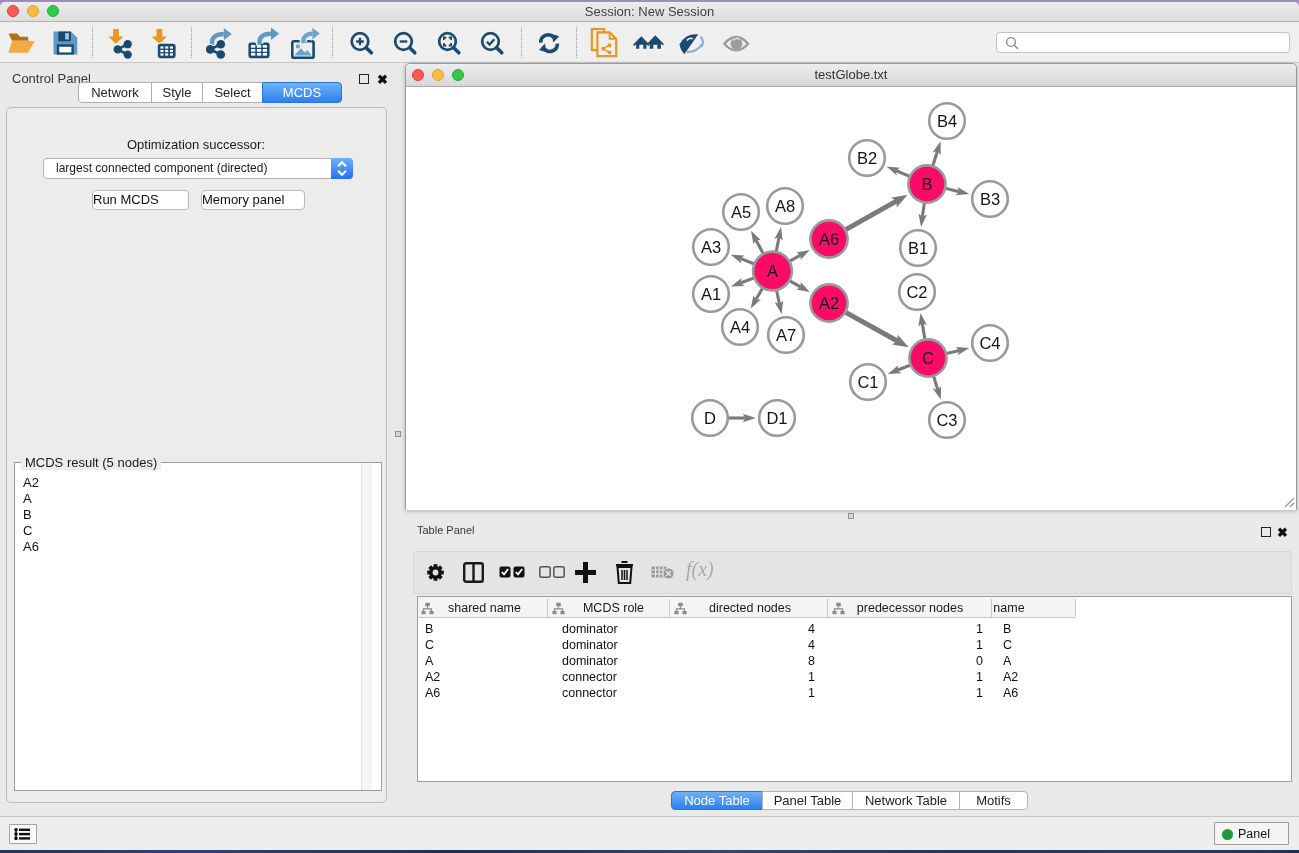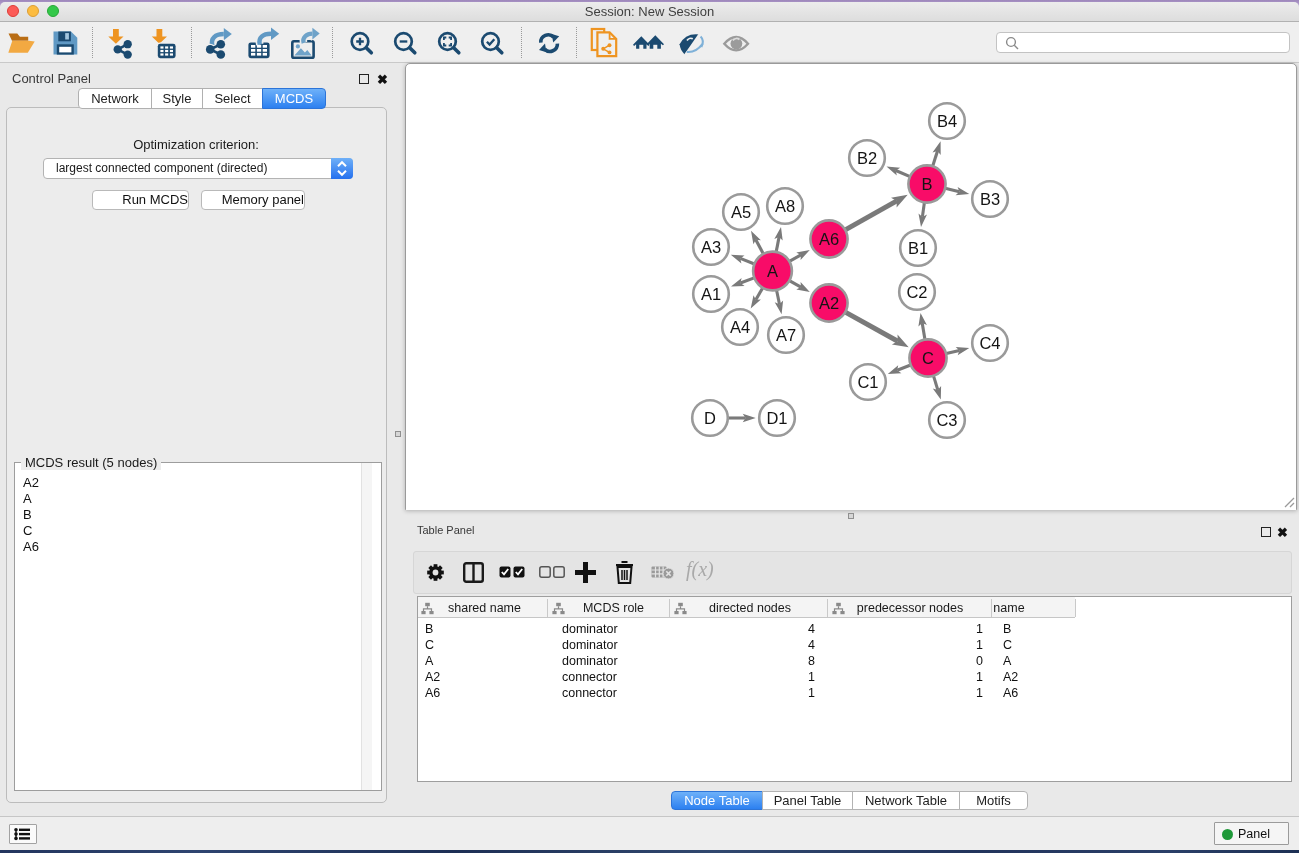--- a/index.html
+++ b/index.html
@@ -13,28 +13,28 @@
 #titlebar .t3{left:47px;background:#34c84a;border:1px solid #27a837}
 #apptitle{left:0;top:4px;width:1299px;text-align:center;font-size:13px;color:#404040;z-index:2}
 #toolbar{left:0;top:22px;width:1299px;height:41px;background:#efefef;border-bottom:1px solid #c9c9c9}
 .vsep{position:absolute;top:27px;height:31px;width:0;border-left:1px dotted #9a9a9a}
 #search{left:996px;top:32px;width:294px;height:21px;background:#fff;border:1px solid #c3c3c3;border-radius:4px}
 #search svg{position:absolute;left:8px;top:3px}
 #main{left:0;top:63px;width:1299px;height:755px;background:#e9e9e9}
 #cp-title{left:12px;top:71px;font-size:13px;color:#383838}
 .sq{position:absolute;width:10px;height:10px;border:1.6px solid #222}
 .xx{position:absolute;font-size:13px;font-weight:bold;color:#111}
-.tab{position:absolute;top:88px;height:21px;background:#fff;border:1px solid #b0b0b0;font-size:13px;color:#222;text-align:center;line-height:19px;z-index:3}
+.tab{position:absolute;top:82px;height:21px;background:#fff;border:1px solid #b0b0b0;font-size:13px;color:#222;text-align:center;line-height:19px;z-index:3}
 .tab.sel{background:linear-gradient(#6eb1f9,#2c80f0);color:#fff;border-color:#2c74d8}
 #cp-box{left:6px;top:107px;width:381px;height:696px;background:#ececec;border:1px solid #bcbcbc;border-radius:5px}
 #opt{left:0px;top:137px;width:392px;text-align:center;font-size:13px;color:#1a1a1a}
 #dd{left:43px;top:158px;width:310px;height:21px;background:#fff;border:1px solid #b3b3b3;border-radius:4px}
 #dd .txt{position:absolute;left:12px;top:2px;font-size:12px;color:#1a1a1a}
 #dd .cap{position:absolute;right:-1px;top:-1px;width:22px;height:21px;border-radius:0 4px 4px 0;background:linear-gradient(#6fb0f8,#2470ee)}
-.btn{position:absolute;top:190px;height:20px;background:#fff;border:1px solid #b9b9b9;border-radius:4px;font-size:13px;color:#111;text-align:right;line-height:18px}
+.btn{position:absolute;top:190px;height:20px;background:#fff;border:1px solid #b9b9b9;border-radius:4px;font-size:13px;color:#111;text-align:left;line-height:18px}
 #gb{left:14px;top:462px;width:368px;height:329px;border:1px solid #9d9d9d;background:#fff}
 #gb-label{left:21px;top:455px;background:#ececec;padding:0 4px;font-size:13px;color:#1a1a1a}
 #gb-scroll{left:361px;top:463px;width:11px;height:327px;background:#f5f5f5;border-left:1px solid #e2e2e2}
 .li{position:absolute;left:23px;font-size:13px;color:#111}
 #netwin{left:405px;top:63px;width:892px;height:447px;background:#fff;border:1px solid #9a9a9a;border-radius:5px 5px 0 0;box-shadow:0 1px 4px rgba(0,0,0,.25)}
 #nettitle{position:absolute;left:0;top:0;width:100%;height:23px;background:linear-gradient(#ededed,#d7d7d7);border-bottom:1px solid #a9a9a9;border-radius:5px 5px 0 0}
 #nettitle .t1{left:6px;background:#fc5b57;border:1px solid #dd3d37}
 #nettitle .t2{left:26px;background:#fcbc40;border:1px solid #dd9e33}
 #nettitle .t3{left:46px;background:#34c84a;border:1px solid #27a837}
 #nettitle .cap{position:absolute;width:100%;top:3px;text-align:center;font-size:13px;color:#333}
@@ -172,40 +172,46 @@
       <path d="M9.3 9.3 L13 13" stroke="#8a8a8a" stroke-width="1.4"></path>
     </svg>
   </div>
 <div class="abs" id="main"></div>
 <div class="abs" id="cp-title">Control Panel</div>
 <div class="sq" style="left:359px;top:74px"></div>
 <div class="xx" style="left:377px;top:72px">✖</div>
 <div class="tab" style="left:78px;width:74px;border-radius:4px 0 0 4px">Network</div>
 <div class="tab" style="left:151px;width:52px">Style</div>
 <div class="tab" style="left:202px;width:61px">Select</div>
-<div class="tab sel" style="left:262px;width:64px;border-radius:0 4px 4px 0">MCDS</div>
+<div class="tab sel" style="left:262px;width:80px;border-radius:0 4px 4px 0">MCDS</div>
 <div class="abs" id="cp-box"></div>
-<div class="abs" id="opt">Optimization criterion:</div>
+<div class="abs" id="opt">Optimization successor:</div>
 <div class="abs" id="dd">
     <span class="txt">largest connected component (directed)</span>
     <span class="cap"><svg width="22" height="21" viewBox="0 0 22 21">
         <path d="M7 8.2 L11 4.2 L15 8.2 M7 12.8 L11 16.8 L15 12.8" stroke="#fff" stroke-width="2" fill="none"></path>
       </svg></span>
   </div>
 <div class="btn" style="left:92px;width:97px">Run MCDS</div>
 <div class="btn" style="left:201px;width:104px">Memory panel</div>
 <div class="abs" id="gb"></div>
 <div class="abs" id="gb-scroll"></div>
 <div class="abs" id="gb-label">MCDS result (5 nodes)</div>
 <div class="li" style="top:475px">A2</div>
 <div class="li" style="top:491px">A</div>
 <div class="li" style="top:507px">B</div>
 <div class="li" style="top:523px">C</div>
 <div class="li" style="top:539px">A6</div>
 <div class="abs" id="netwin">
+  <div id="nettitle">
+      <div class="tl t1"></div>
+      <div class="tl t2"></div>
+      <div class="tl t3"></div>
+      <div class="cap">testGlobe.txt</div>
+    </div>
   <div id="netcanvas">
       <svg width="891" height="422" style="position:absolute;left:0;top:0" font-family="'Liberation Sans',sans-serif">
 <line x1="350.2" y1="189.1" x2="334.4" y2="195.0" stroke="#7a7a7a" stroke-width="3.1"></line>
 <polygon points="325.0,198.5 335.6,190.0 334.4,195.0 338.6,198.0" fill="#7a7a7a"></polygon>
 <line x1="350.3" y1="176.7" x2="334.3" y2="170.4" stroke="#7a7a7a" stroke-width="3.1"></line>
 <polygon points="324.8,166.7 338.5,167.5 334.3,170.4 335.4,175.5" fill="#7a7a7a"></polygon>
 <line x1="357.8" y1="198.0" x2="349.8" y2="211.8" stroke="#7a7a7a" stroke-width="3.1"></line>
 <polygon points="344.7,220.6 347.5,207.2 349.8,211.8 354.9,211.5" fill="#7a7a7a"></polygon>
 <line x1="358.3" y1="167.7" x2="349.8" y2="151.7" stroke="#7a7a7a" stroke-width="3.1"></line>
 <polygon points="345.0,142.8 354.9,152.2 349.8,151.7 347.4,156.3" fill="#7a7a7a"></polygon>

